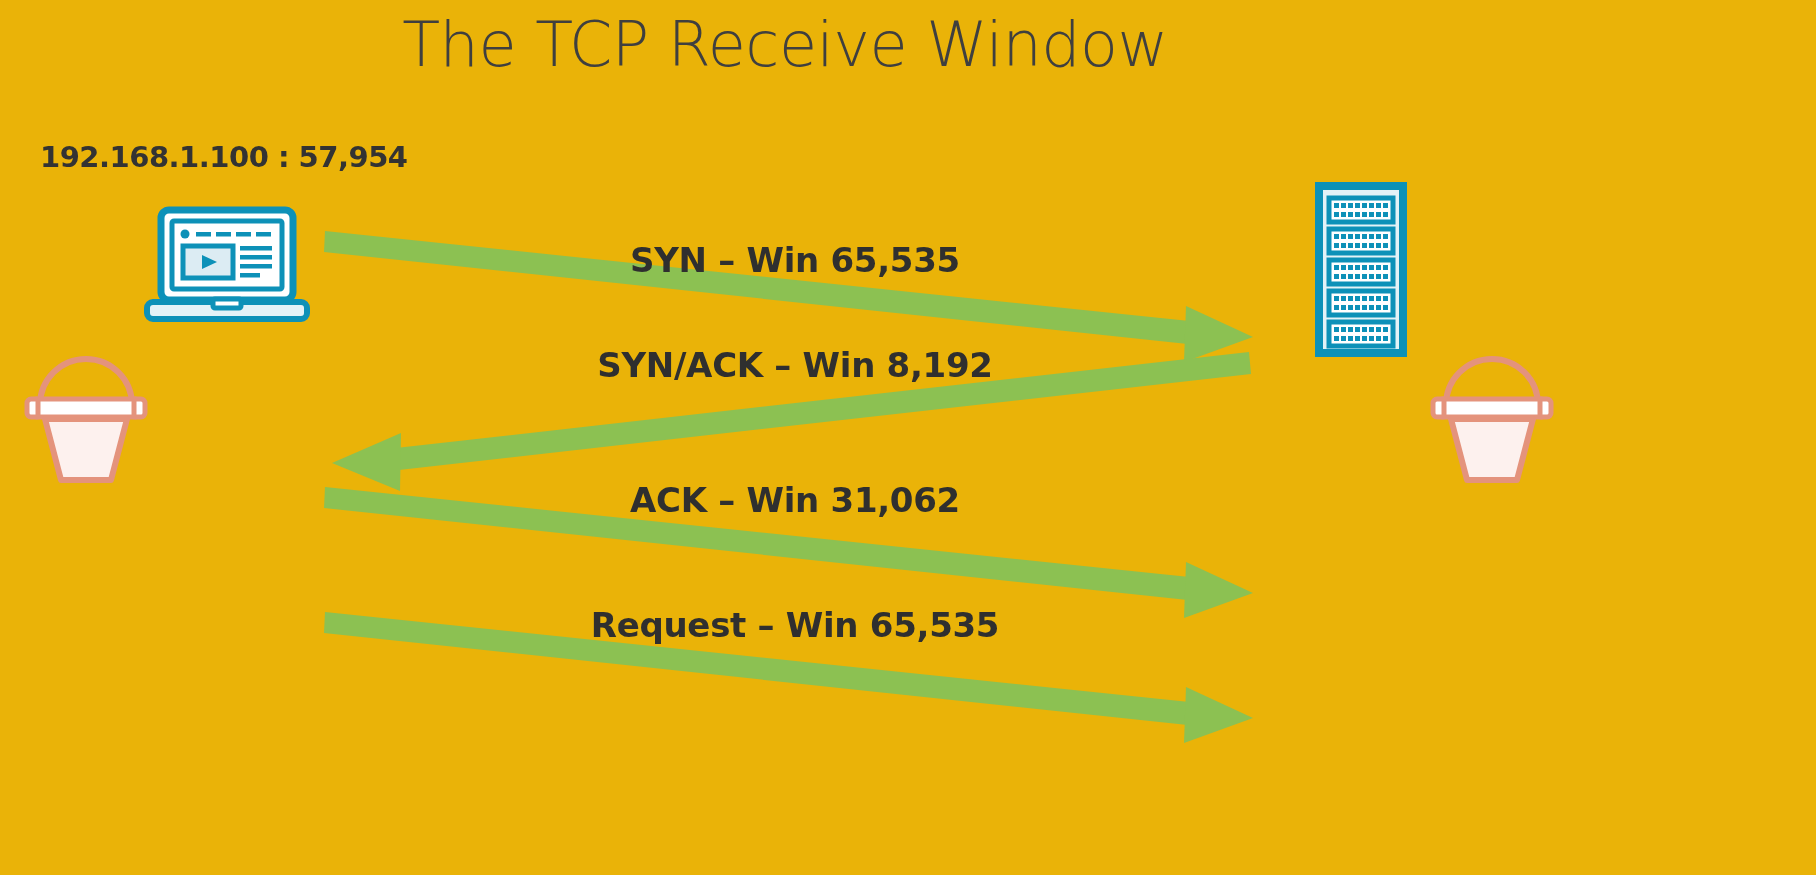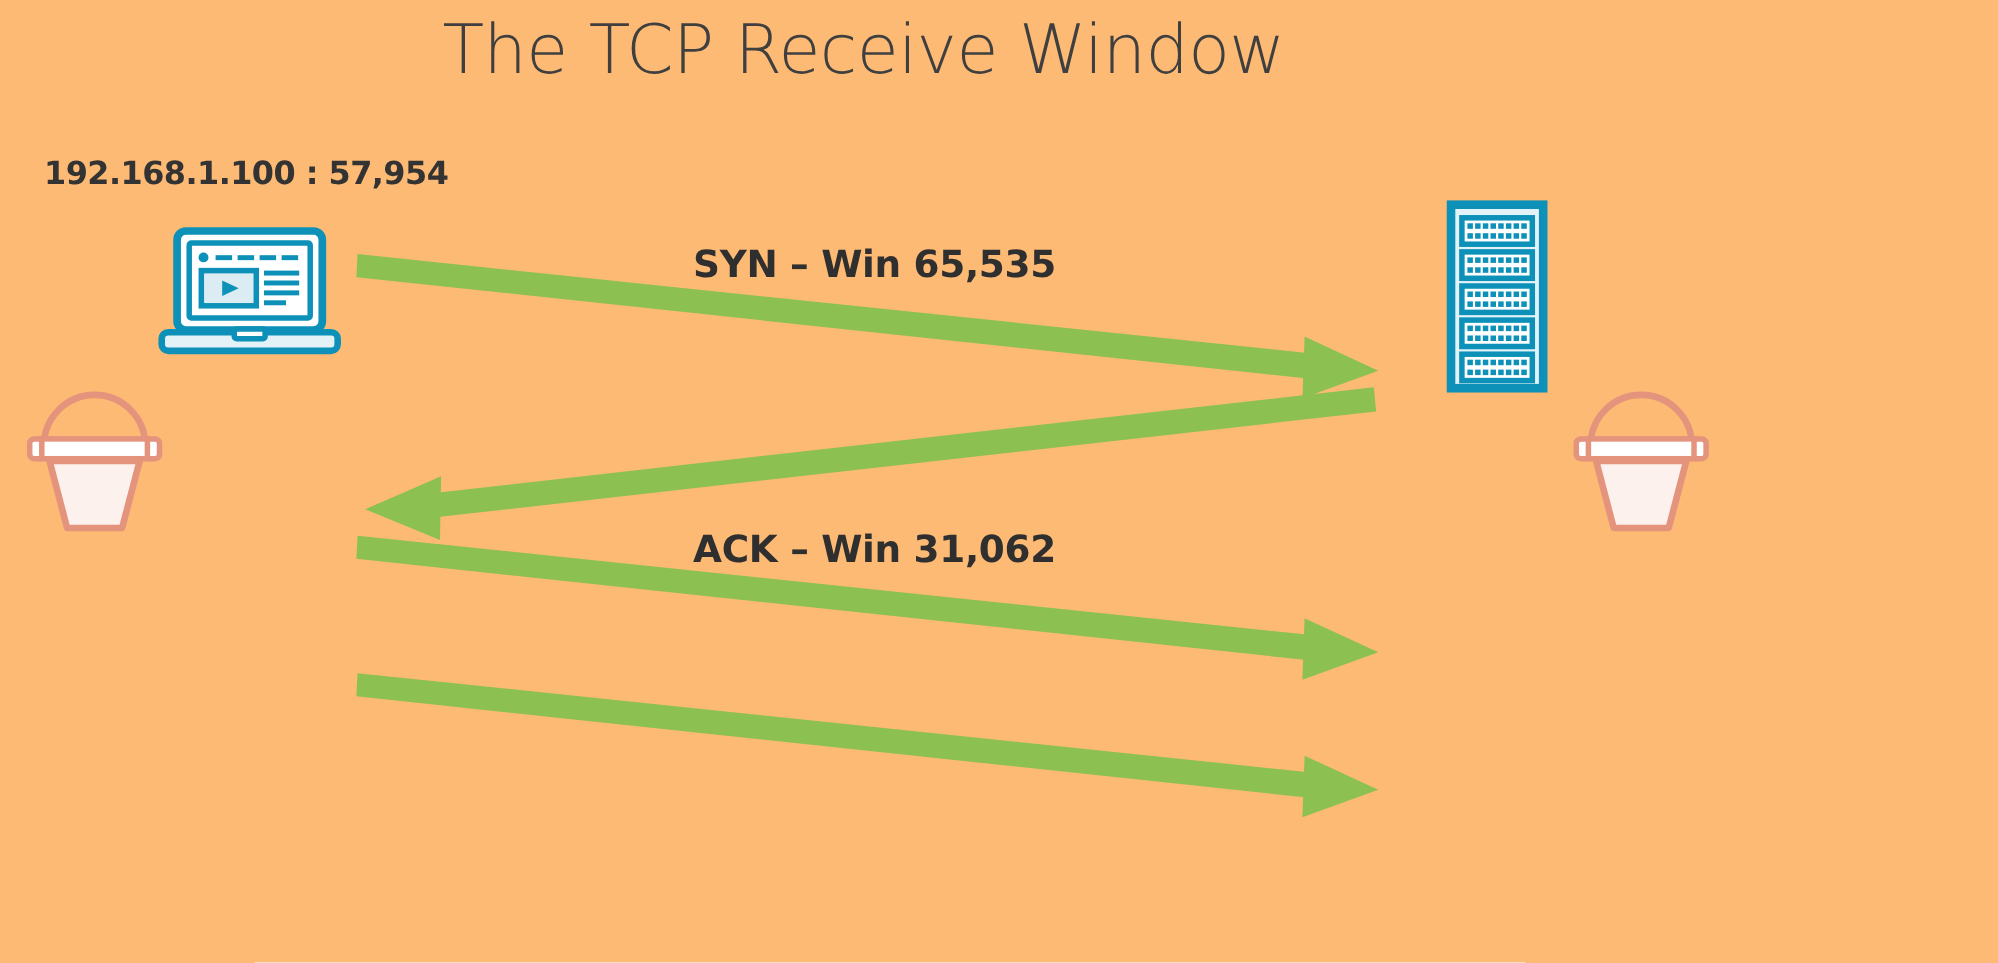--- a/index.html
+++ b/index.html
@@ -9,21 +9,21 @@
     background: #ffffff;
   }
   body {
     font-family: "Liberation Sans", sans-serif;
     -webkit-font-smoothing: antialiased;
   }
   #slide {
     position: relative;
     width: 1816px;
     height: 875px;
-    background: #fdba74;
+    background: #eab308;
     overflow: hidden;
   }
 
   
   #title {
     position: absolute;
     left: 0;
     top: 8px;
     width: 1570px;
     text-align: center;
@@ -67,21 +67,21 @@
     position: absolute;
     font-family: "DejaVu Sans", sans-serif;
     font-weight: bold;
     font-size: 34px;
     letter-spacing: -0.3px;
     color: #2f2f2f;
     white-space: nowrap;
     text-align: center;
     transform: translateX(-50%);
   }
-  #flow-label-0 { left: 795px; top: 221px; }
+  #flow-label-0 { left: 795px; top: 240px; }
   #flow-label-1 { left: 795px; top: 345px; }
   #flow-label-2 { left: 795px; top: 480px; }
   #flow-label-3 { left: 795px; top: 605px; }
 </style>
 </head>
 <body>
 
 <div id="slide">
 
   <div id="title">The TCP Receive Window</div>
@@ -270,17 +270,19 @@
     </g>
 
     <g>
       <path d="M325 612 L1199 703 L1197 726 L324 633 Z" fill="#8cc152"></path>
       <path d="M1186 687 L1253 718 L1184 743 Z" fill="#8cc152"></path>
     </g>
   </svg>
 
   <div id="flow-label-0" class="flow-label">SYN – Win 65,535</div>
 
+  <div id="flow-label-1" class="flow-label">SYN/ACK – Win 8,192</div>
 
   <div id="flow-label-2" class="flow-label">ACK – Win 31,062</div>
 
+  <div id="flow-label-3" class="flow-label">Request – Win 65,535</div>
 
 </div>
 
 </body></html>

